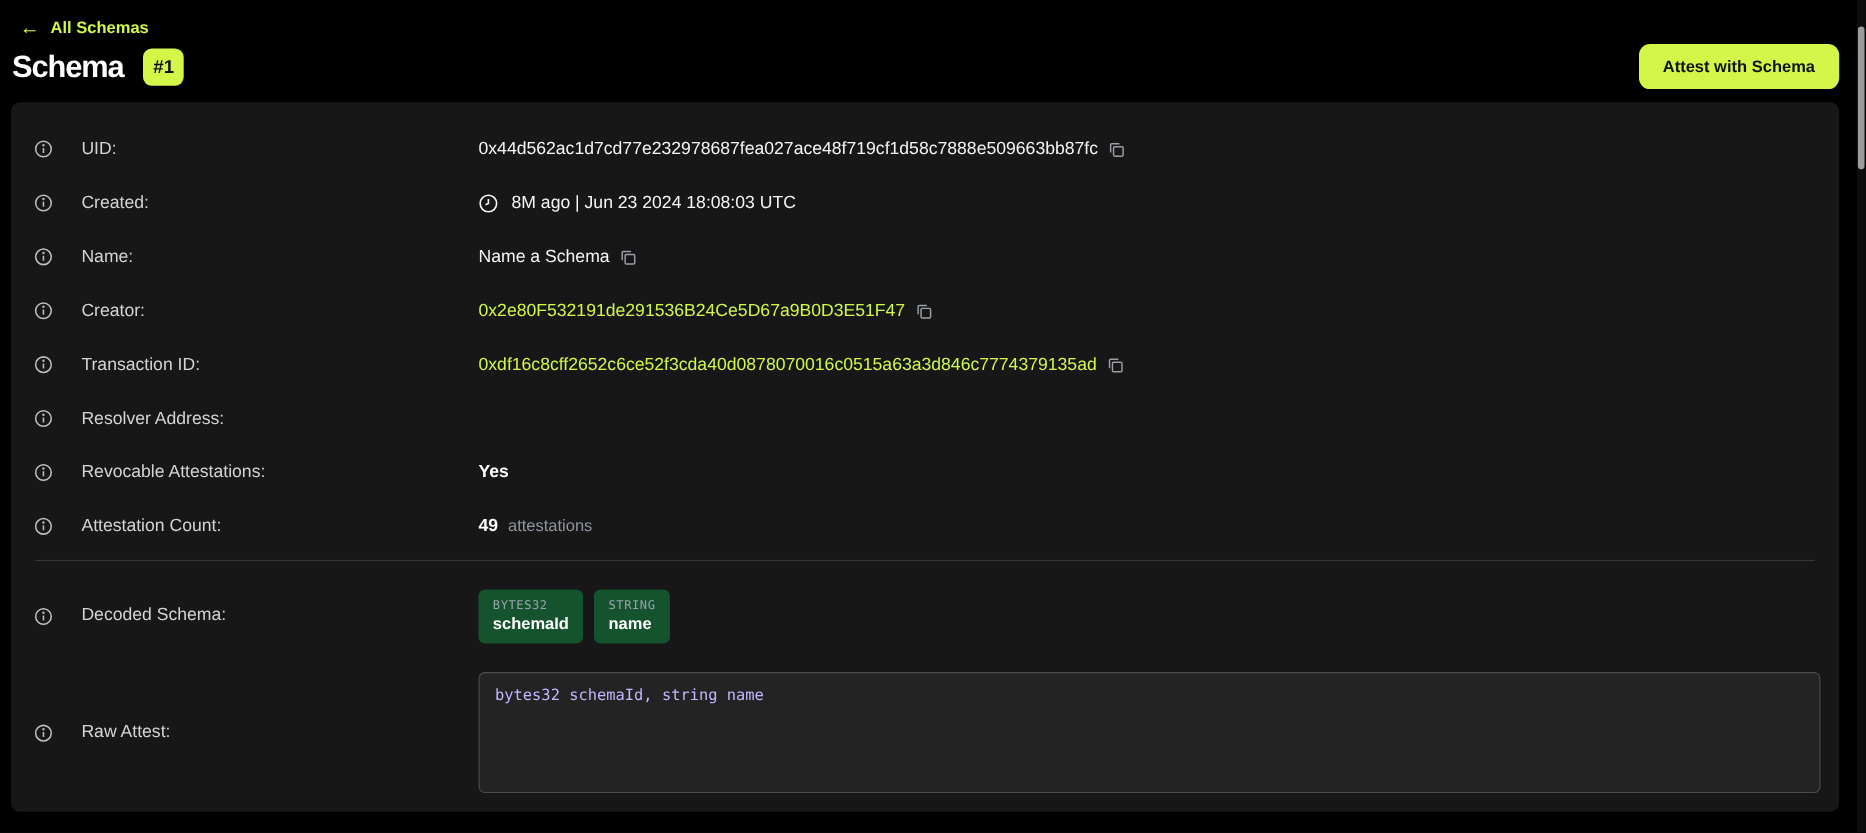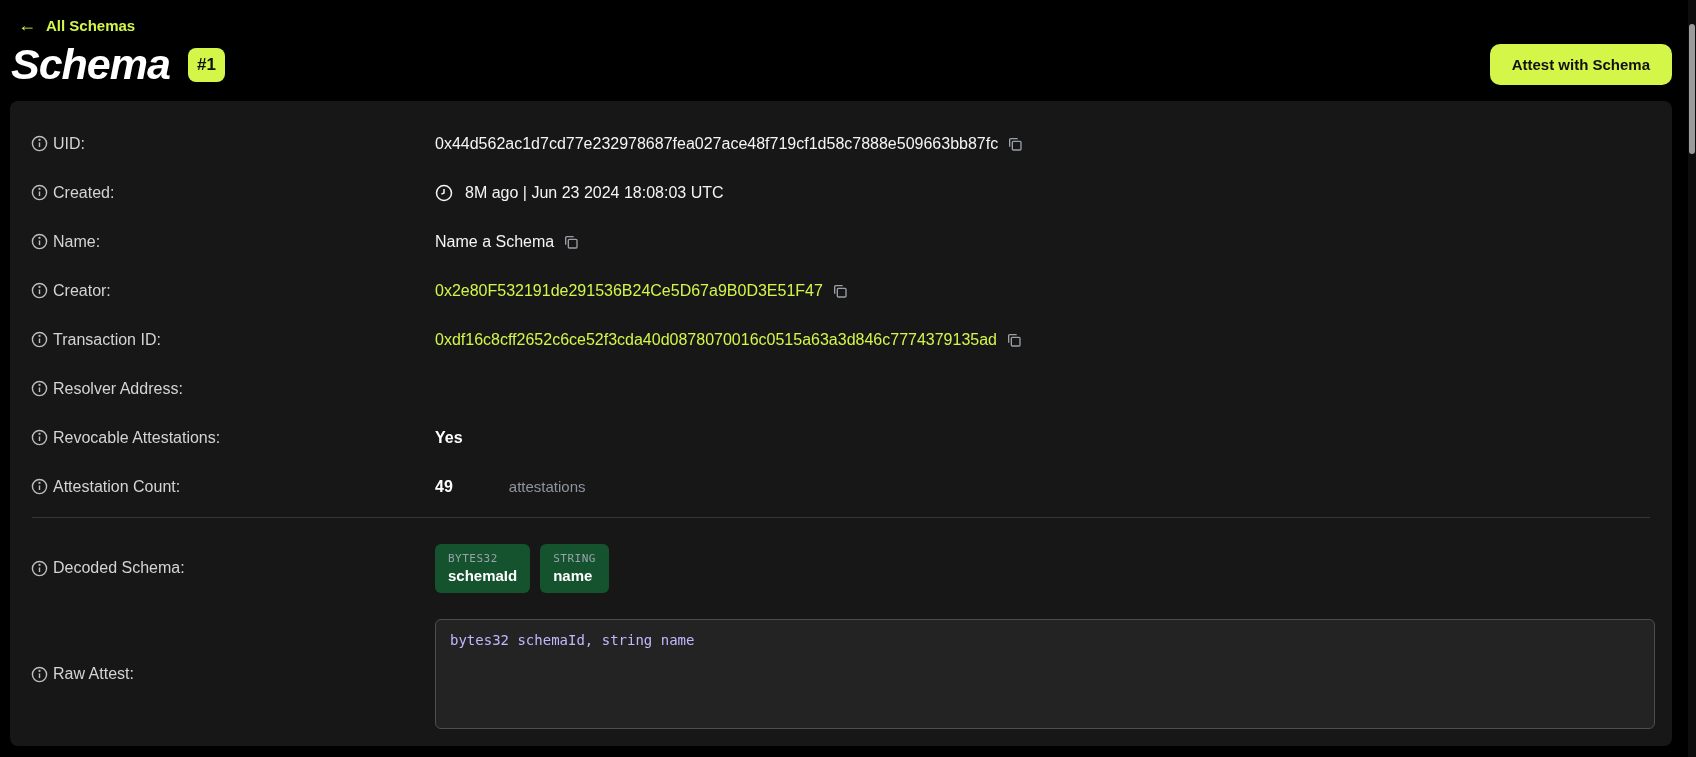--- a/index.html
+++ b/index.html
@@ -16,21 +16,21 @@
     margin:16px 0 0 18px;
     color:#d3f649; font-size:15px; font-weight:bold;
     cursor:pointer; width:fit-content;
   }
   .back-arrow { font-size:18px; line-height:1; }
   .title-row {
     display:flex; align-items:center;
     margin:6px 24px 12px 11px;
   }
   .page-title {
-    font-size:43px; font-weight:bold; color:#fff; letter-spacing:-1px;font-style:italic;
+    font-size:28px; font-weight:bold; color:#fff; letter-spacing:-1px;
   }
   .schema-badge {
     margin-left:18px;
     background:#d3f649; color:#111;
     font-size:17px; font-weight:bold;
     padding:7px 9px; border-radius:8px;
   }
   .attest-btn {
     margin-left:auto;
     background:#d3f649; color:#111;
@@ -46,30 +46,30 @@
     border-radius:8px;
     padding:18px 0 24px 0;
     height:645px;
   }
   .row {
     display:flex; align-items:center;
     height:49px;
   }
   .label-cell {
     flex:0 0 425px;
-    display:flex; align-items:center; gap:5px;
+    display:flex; align-items:center; gap:26px;
     padding-left:21px;
     color:#d4d4d4; font-size:16px;
   }
   .info-ic { display:inline-flex; color:#bdbdbd; }
   .value-cell { display:flex; align-items:center; gap:9px; font-size:16px; }
   .val-white { color:#f5f5f5; }
   .val-lime  { color:#d3f649; cursor:pointer; }
   .val-bold  { font-weight:bold; color:#fff; }
-  .count-suffix { color:#8f959e; font-size:15px; cursor:pointer;margin-left:47px; }
+  .count-suffix { color:#8f959e; font-size:15px; cursor:pointer; }
   .copy-btn {
     background:none; border:none; padding:0; cursor:pointer;
     display:inline-flex; color:#9aa0a6;
   }
   .clock-ic { display:inline-flex; color:#f5f5f5; margin-right:3px; }
   .divider {
     border:none; border-top:1px solid #363636;
     margin:6px 22px 6px 22px;
   }
   

